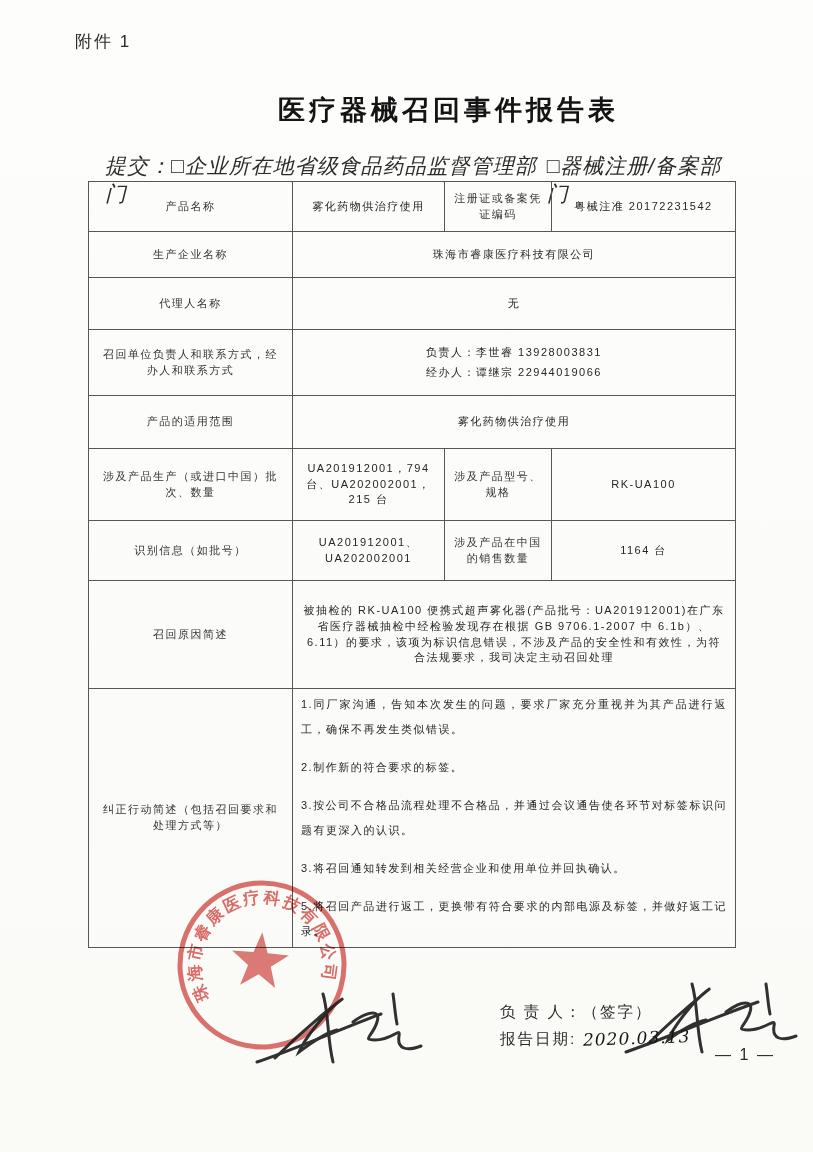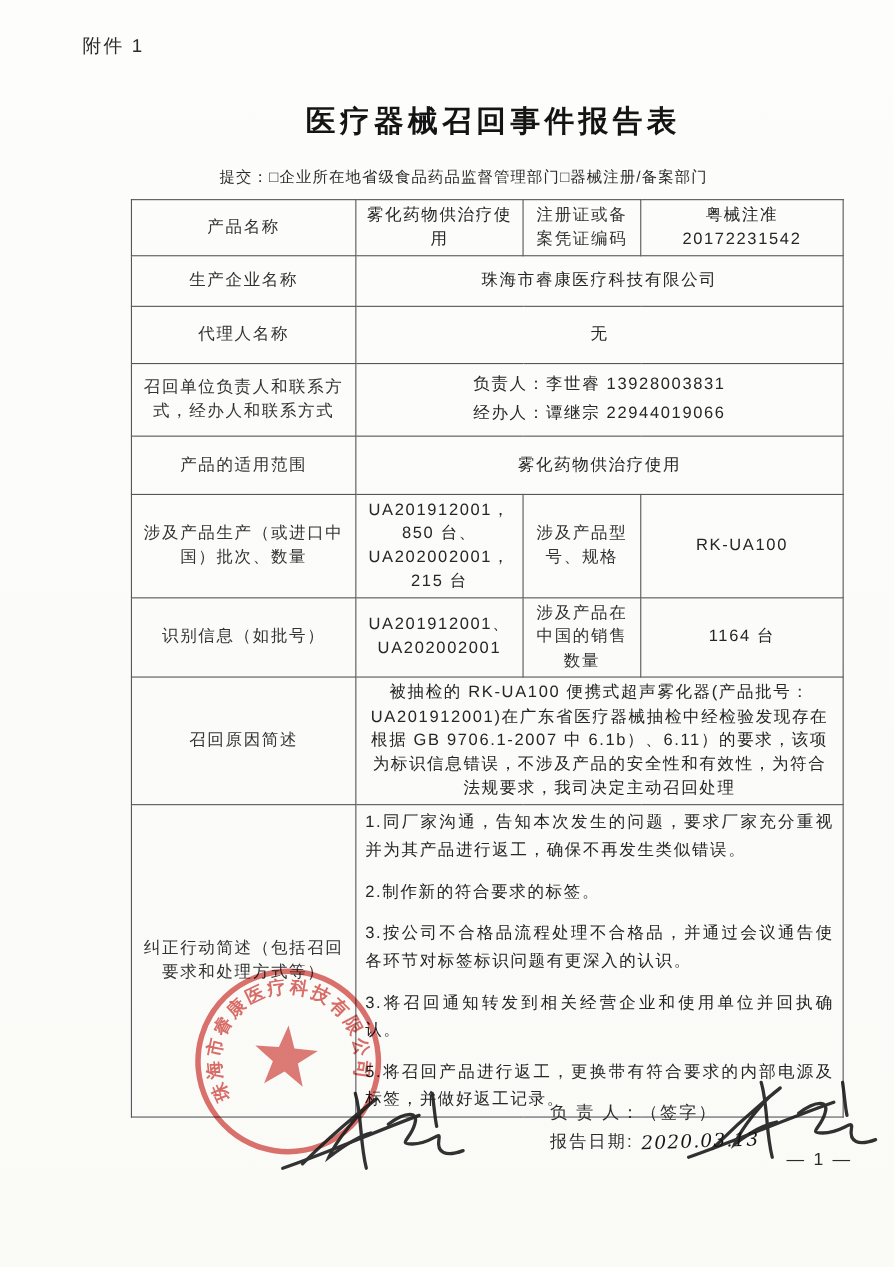--- a/index.html
+++ b/index.html
@@ -12,27 +12,27 @@
   .paper{position:absolute;inset:0;background:linear-gradient(180deg,#fdfdfb 0%,#fbfbf9 60%,#fafaf7 100%);}
   .attachment{
     position:absolute;left:75px;top:30px;font-size:17px;color:#2b2b2b;letter-spacing:2px;
   }
   .title{
     position:absolute;left:0;top:92px;width:813px;text-align:center;margin:0;
     font-size:27px;font-weight:700;color:#141414;letter-spacing:4px;padding-left:42px;
   }
   .submit-line{
     position:absolute;left:105px;top:152px;width:633px;
-    font-size:14px;color:#2b2b2b;letter-spacing:1px;
-    display:flex;justify-content:center;
+    font-size:21px;color:#2b2b2b;letter-spacing:1px;
+    display:flex;justify-content:center;font-style:italic;
   }
   table.form{
     position:absolute;left:88px;top:181px;width:647px;
     border-collapse:collapse;table-layout:fixed;
-    font-size:15px;color:#262626;margin-left:31px;
+    font-size:11px;color:#262626;
   }
   table.form td{
     border:1px solid #55565a;
     text-align:center;vertical-align:middle;
     padding:3px 8px;letter-spacing:1.5px;line-height:1.45;
     overflow:hidden;
   }
   td.lbl{color:#333;}
   tr.r1{height:50px}  tr.r2{height:46px}  tr.r3{height:52px}
   tr.r4{height:66px}  tr.r5{height:53px}  tr.r6{height:46px}
@@ -108,21 +108,21 @@
           <span class="contact-line">负责人：李世睿 13928003831</span>
           <span class="contact-line">经办人：谭继宗 22944019066</span>
         </td>
       </tr>
       <tr class="r5">
         <td class="lbl">产品的适用范围</td>
         <td colspan="3">雾化药物供治疗使用</td>
       </tr>
       <tr class="r7">
         <td class="lbl">涉及产品生产（或进口中国）批次、数量</td>
-        <td>UA201912001，850 台、UA202002001，215 台</td>
+        <td>UA201912001，794 台、UA202002001，215 台</td>
         <td class="lbl">涉及产品型号、规格</td>
         <td>RK-UA100</td>
       </tr>
       <tr class="r8">
         <td class="lbl">识别信息（如批号）</td>
         <td>UA201912001、UA202002001</td>
         <td class="lbl">涉及产品在中国的销售数量</td>
         <td>1164 台</td>
       </tr>
       <tr class="r9">

